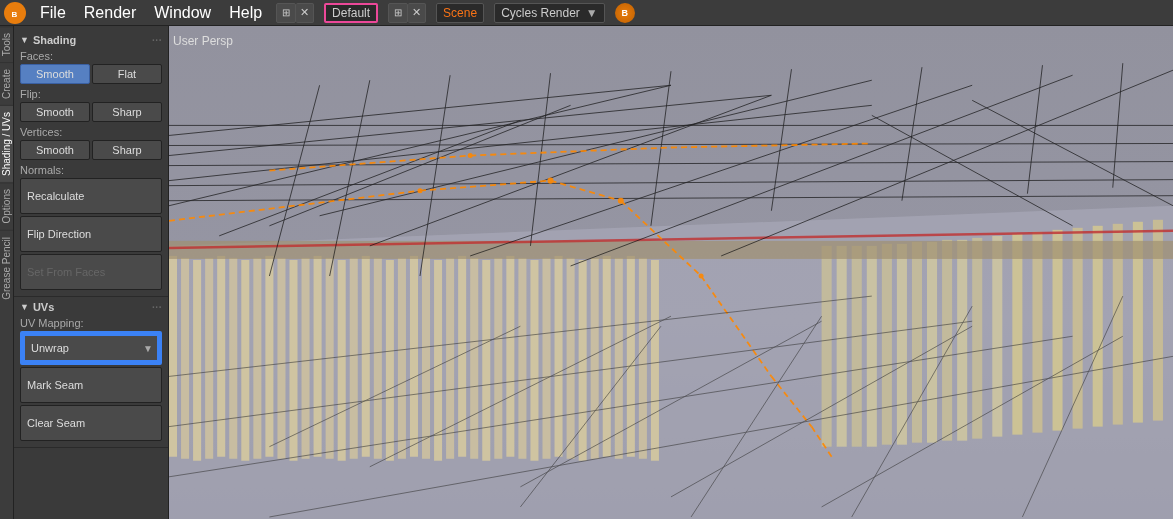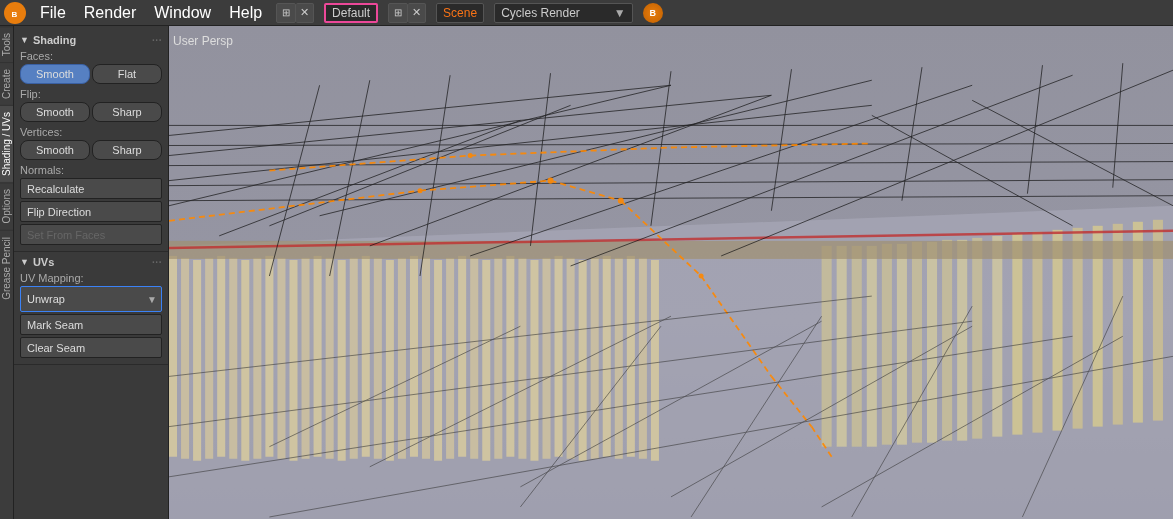--- a/index.html
+++ b/index.html
@@ -73,21 +73,20 @@
       display: flex;
       align-items: center;
       background: #2a2a2a;
       border: 1px solid #555;
       border-radius: 2px;
       padding: 1px 6px;
       color: #ccc;
       font-size: 12px;
       margin: 0 4px;
       height: 20px;
-      gap: 28px;
     }
 
     .status-text {
       color: #aaa;
       font-size: 11px;
       margin-left: 8px;
     }
 
     
     .main-layout {
@@ -158,57 +157,57 @@
       display: flex;
       gap: 2px;
       margin-bottom: 4px;
     }
 
     .btn {
       flex: 1;
       height: 20px;
       background: #4a4a4a;
       border: 1px solid #222;
-      border-radius: 8px;
+      border-radius: 2px;
       color: #ddd;
       font-size: 11px;
       cursor: pointer;
       display: flex;
       align-items: center;
       justify-content: center;
     }
     .btn.active {
       background: #5680c2;
       border-color: #3a60a2;
     }
 
     .btn-full {
       width: 100%;
-      height: 21px;
+      height: 36px;
       background: #4a4a4a;
       border: 1px solid #222;
       border-radius: 2px;
       color: #ddd;
       font-size: 11px;
       cursor: pointer;
       display: flex;
       align-items: center;
       padding: 0 6px;
       margin-bottom: 2px;
     }
     .btn-full.disabled {
       color: #666;
       cursor: default;
     }
 
     .btn-dropdown {
       width: 100%;
       height: 20px;
       background: #4a4a4a;
-      border: 1px solid #3b82f6;
+      border: 5px solid #3b82f6;
       border-radius: 2px;
       color: #ddd;
       font-size: 11px;
       cursor: pointer;
       display: flex;
       align-items: center;
       padding: 12px 6px;
       margin-bottom: 2px;
       position: relative;
     }

